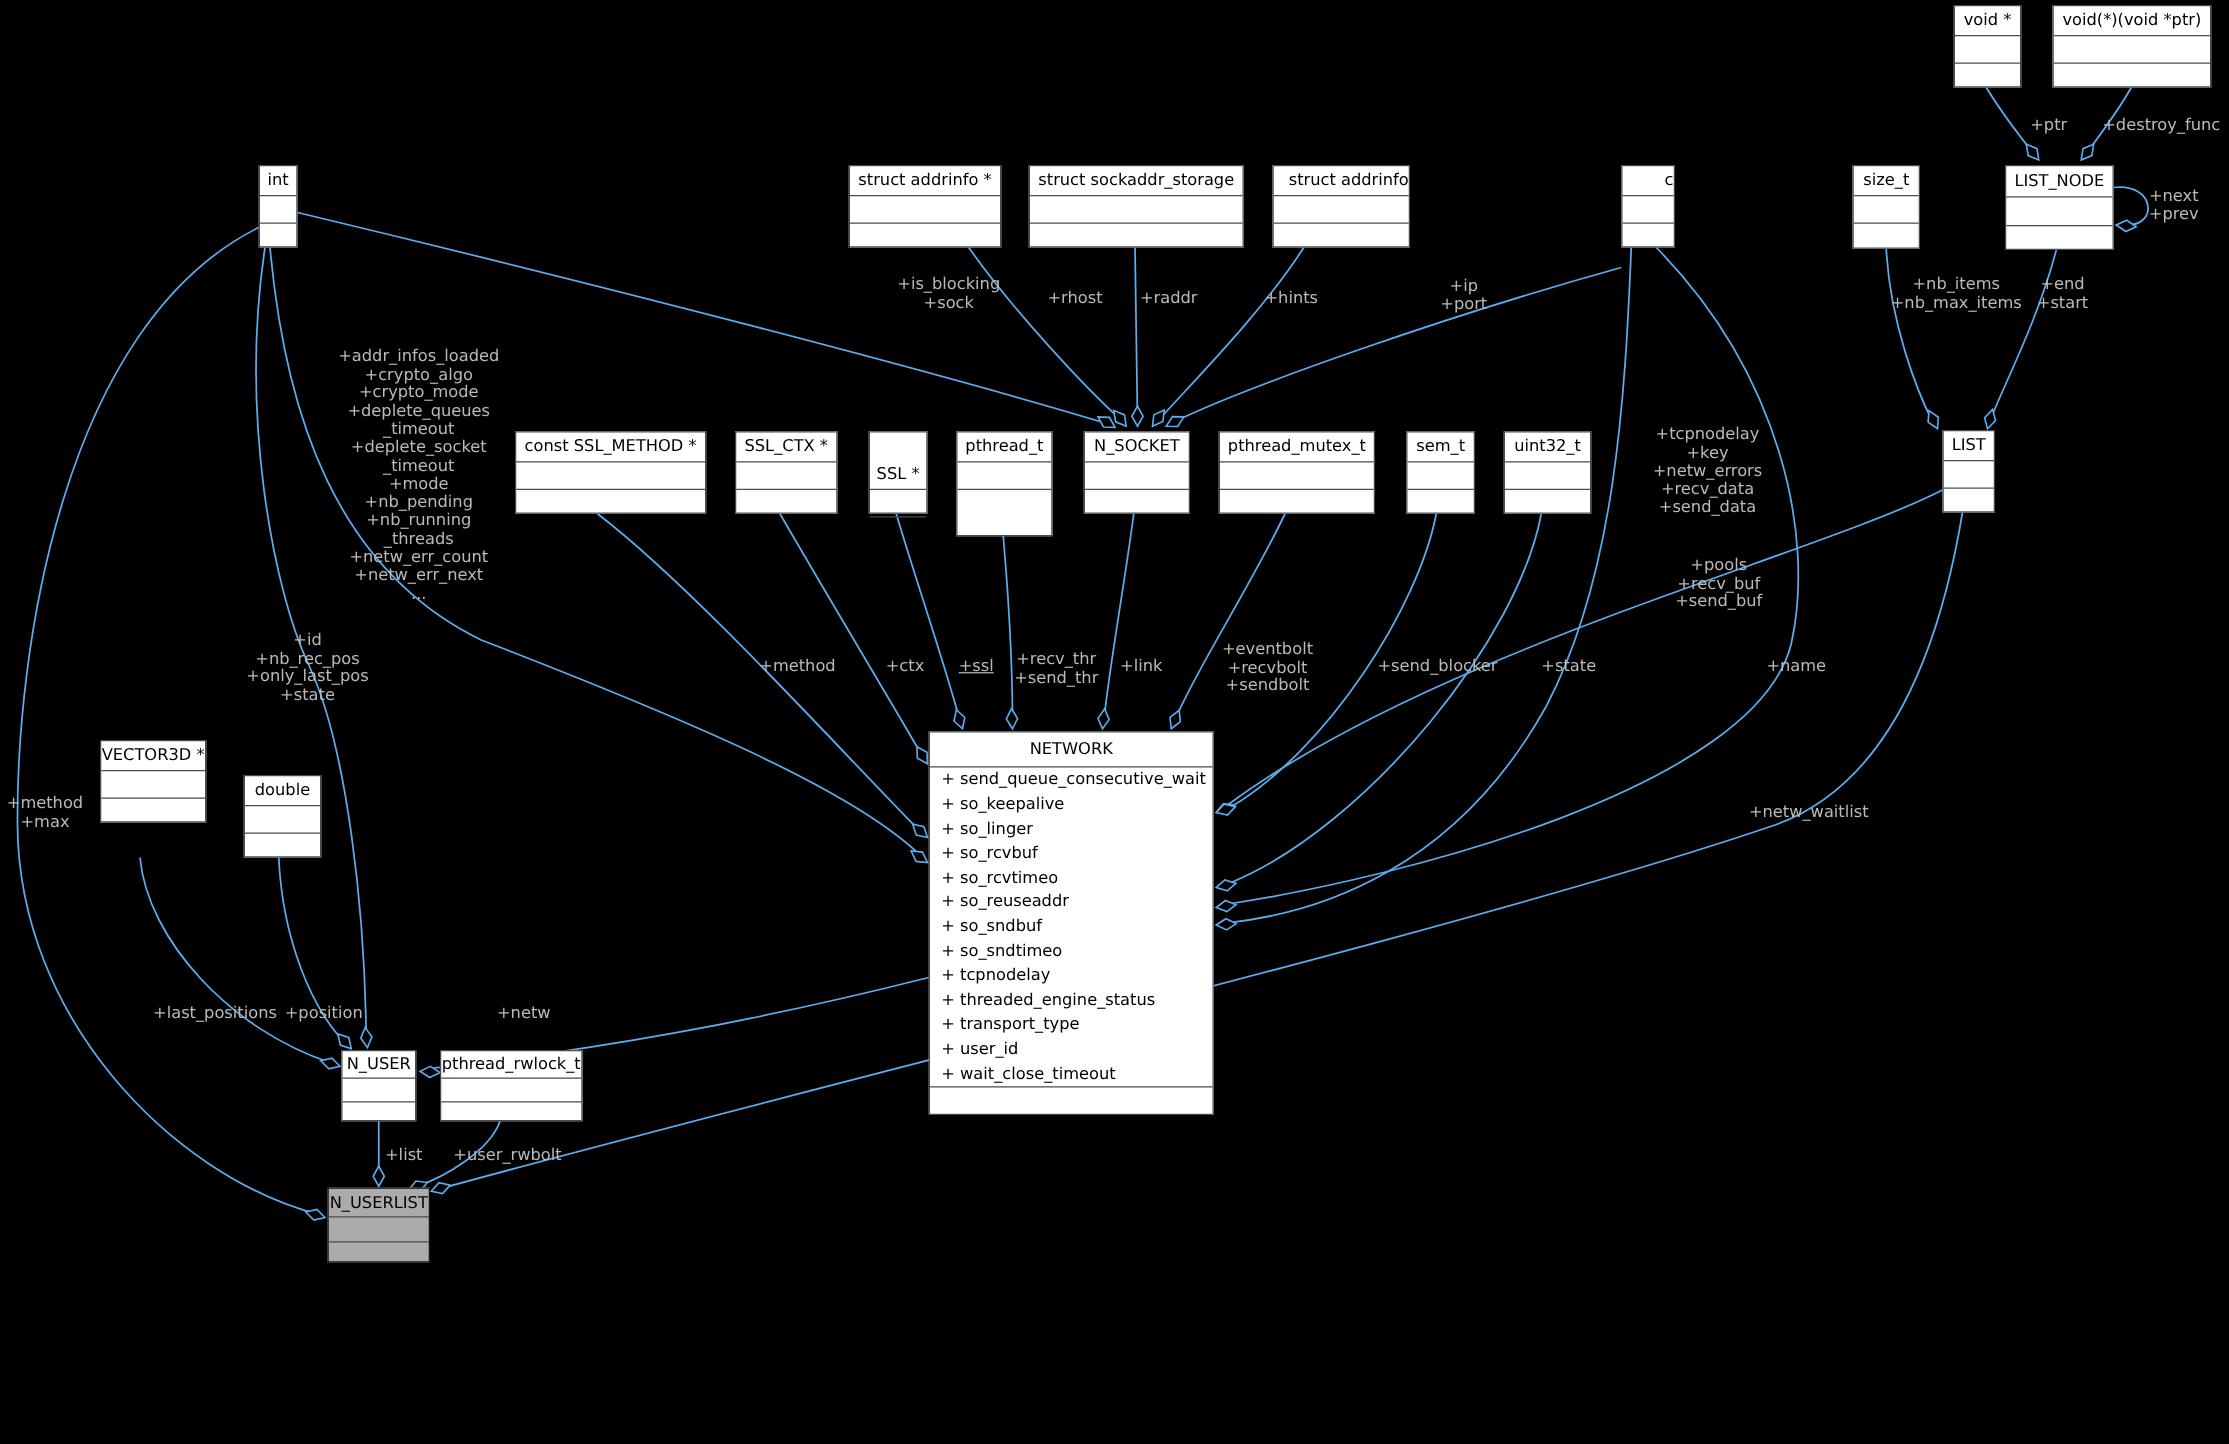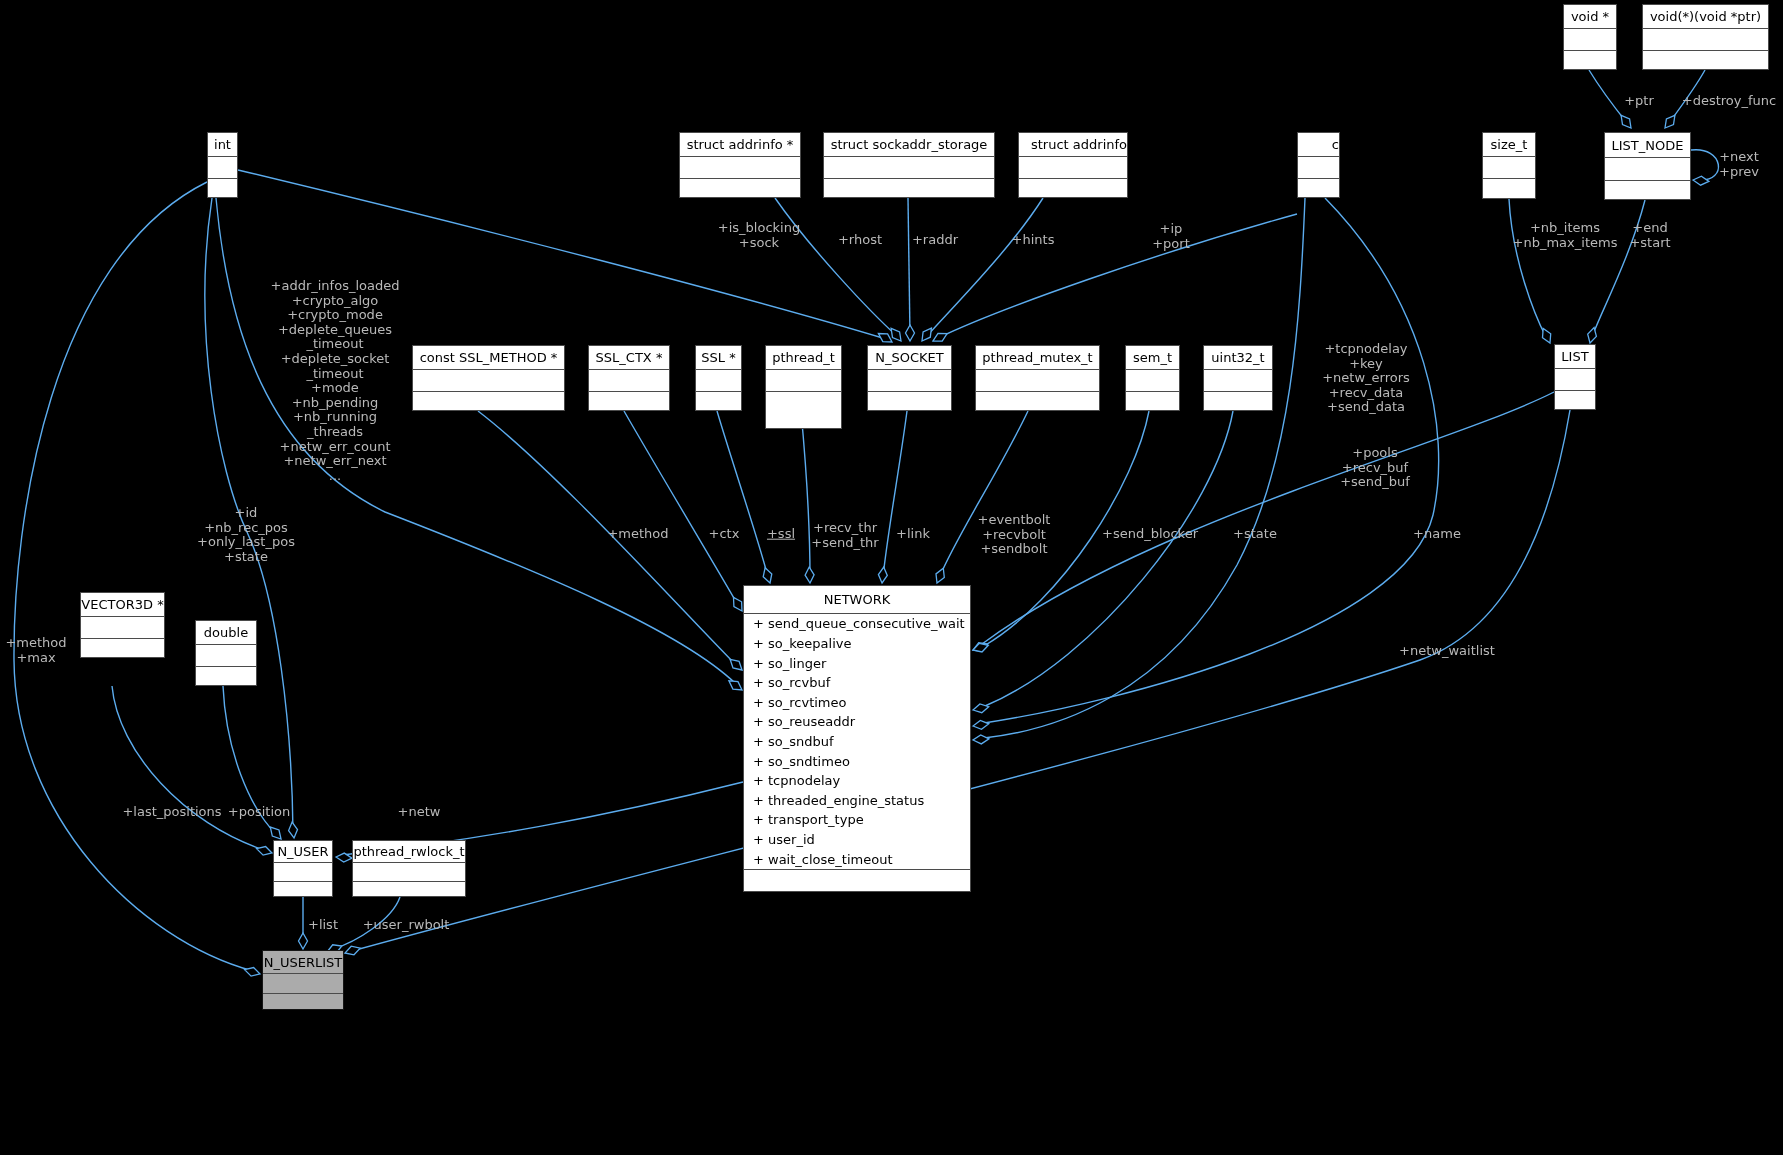--- a/index.html
+++ b/index.html
@@ -133,21 +133,21 @@
         <div class="title" style="height: 23px;">const SSL_METHOD *</div>
         <div class="comp" style="height: 21px;"></div>
         <div class="comp" style="height: 22px;"></div>
       </div>
       <div class="node" style="left: 588px; top: 345px; width: 82px; height: 66px;">
         <div class="title" style="height: 23px;">SSL_CTX *</div>
         <div class="comp" style="height: 21px;"></div>
         <div class="comp" style="height: 22px;"></div>
       </div>
       <div class="node" style="left: 695px; top: 345px; width: 47px; height: 66px;">
-        <div class="title" style="height: 23px;">SSL *</div>
+        <div class="title" style="height: 23px; margin-top: 22px;">SSL *</div>
         <div class="comp" style="height: 21px;"></div>
         <div class="comp" style="height: 22px;"></div>
       </div>
       <div class="node" style="left: 765px; top: 345px; width: 77px; height: 84px;">
         <div class="title" style="height: 23px;">pthread_t</div>
         <div class="comp" style="height: 21px;"></div>
         <div class="comp" style="height: 22px;"></div>
       </div>
       <div class="node" style="left: 867px; top: 345px; width: 85px; height: 66px;">
         <div class="title" style="height: 23px;">N_SOCKET</div>

